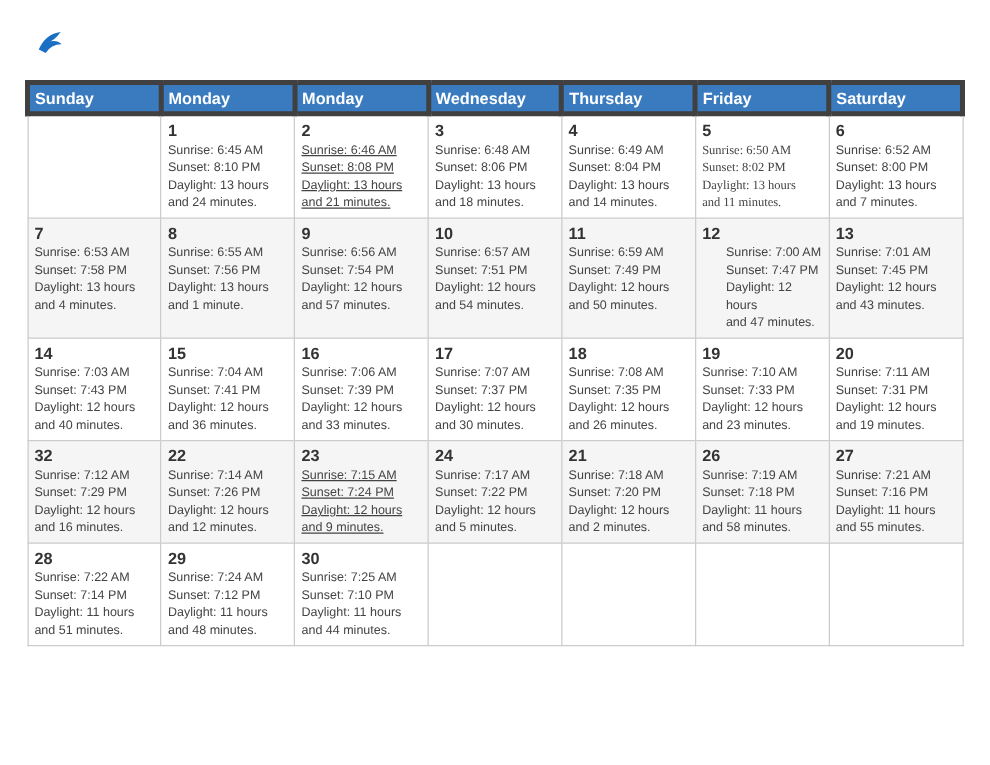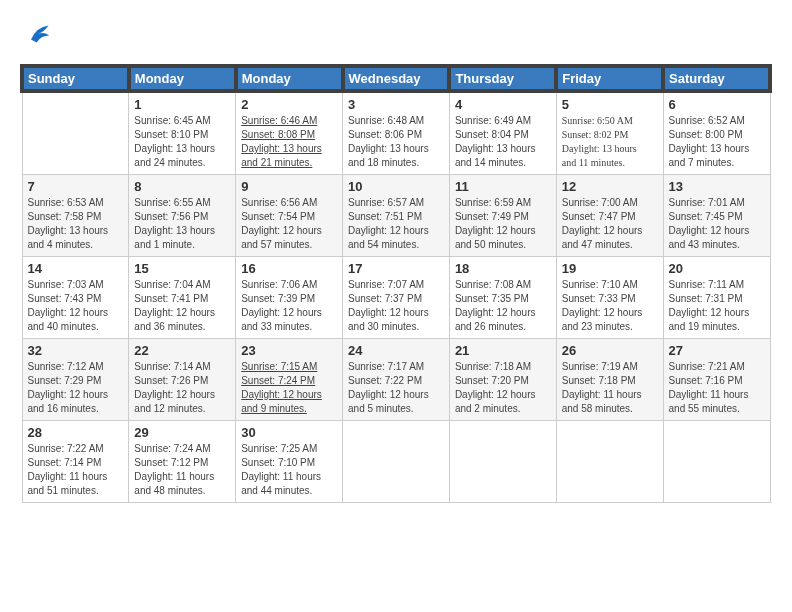--- a/index.html
+++ b/index.html
@@ -196,21 +196,21 @@
         </td>
         <td>
           <span class="day-number">11</span>
           <div class="day-info" style="white-space: pre-line;">Sunrise: 6:59 AM
 Sunset: 7:49 PM
 Daylight: 12 hours
 and 50 minutes.</div>
         </td>
         <td>
           <span class="day-number">12</span>
-          <div class="day-info" style="white-space: pre-line;">Sunrise: 7:00 AM
+          <div class="day-info" style="white-space: pre-line; margin-left: 19px;">Sunrise: 7:00 AM
 Sunset: 7:47 PM
 Daylight: 12 hours
 and 47 minutes.</div>
         </td>
         <td>
           <span class="day-number">13</span>
           <div class="day-info" style="white-space: pre-line;">Sunrise: 7:01 AM
 Sunset: 7:45 PM
 Daylight: 12 hours
 and 43 minutes.</div>

